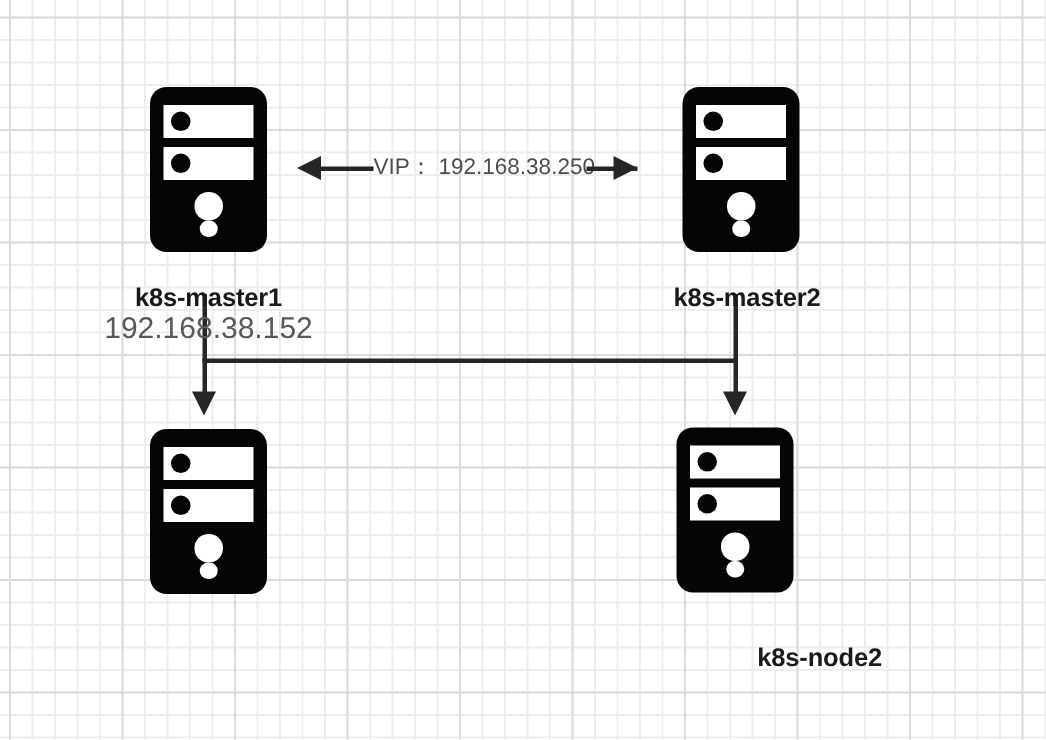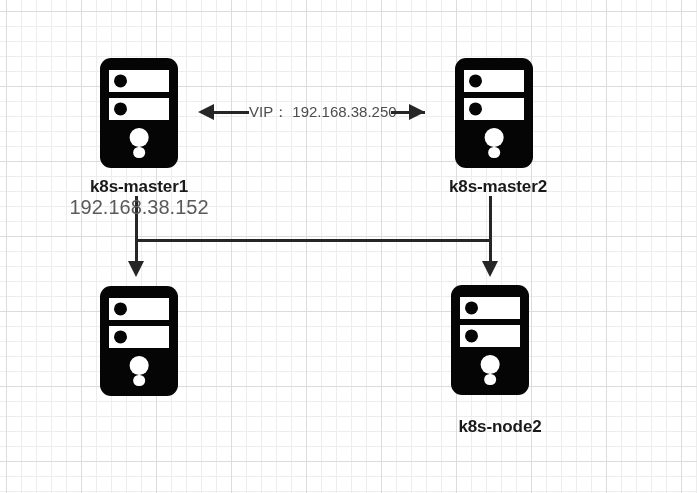--- a/index.html
+++ b/index.html
@@ -85,20 +85,21 @@
     position: absolute;
     text-align: center;
     white-space: nowrap;
   }
   .node-label .name {
     font-size: 17px;
     font-weight: bold;
     color: #1a1a1a;
     line-height: 21px;
     letter-spacing: -0.1px;
+    margin-top: 12px;
   }
   .node-label .ip {
     font-size: 20px;
     font-weight: normal;
     color: #595959;
     line-height: 20px;
   }
 
   
   .hline, .vline {
@@ -202,17 +203,17 @@
     <div class="chassis"></div>
     <div class="bay bay-1">
       <div class="led"></div>
     </div>
     <div class="bay bay-2">
       <div class="led"></div>
     </div>
     <div class="dot dot-big"></div>
     <div class="dot dot-small"></div>
   </div>
-  <div class="node-label" style="left:400px; top:416px; width:200px;">
+  <div class="node-label" style="left:388px; top:416px; width:200px;text-align:right;">
     <div class="name">k8s-node2</div>
   </div>
 
 </div>
 
 </body></html>

